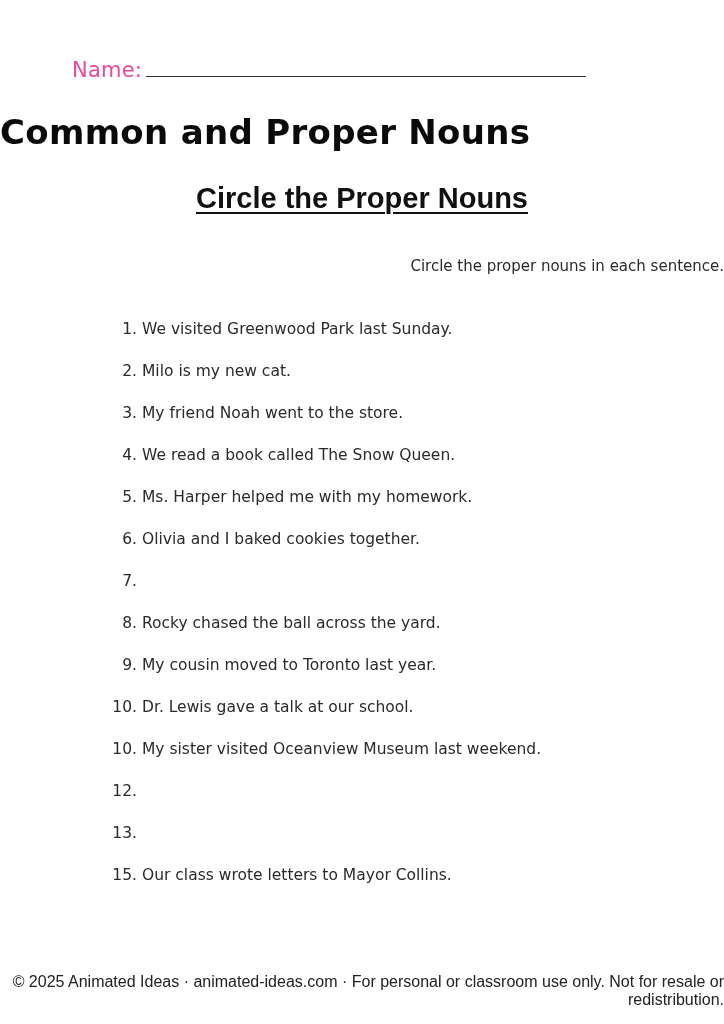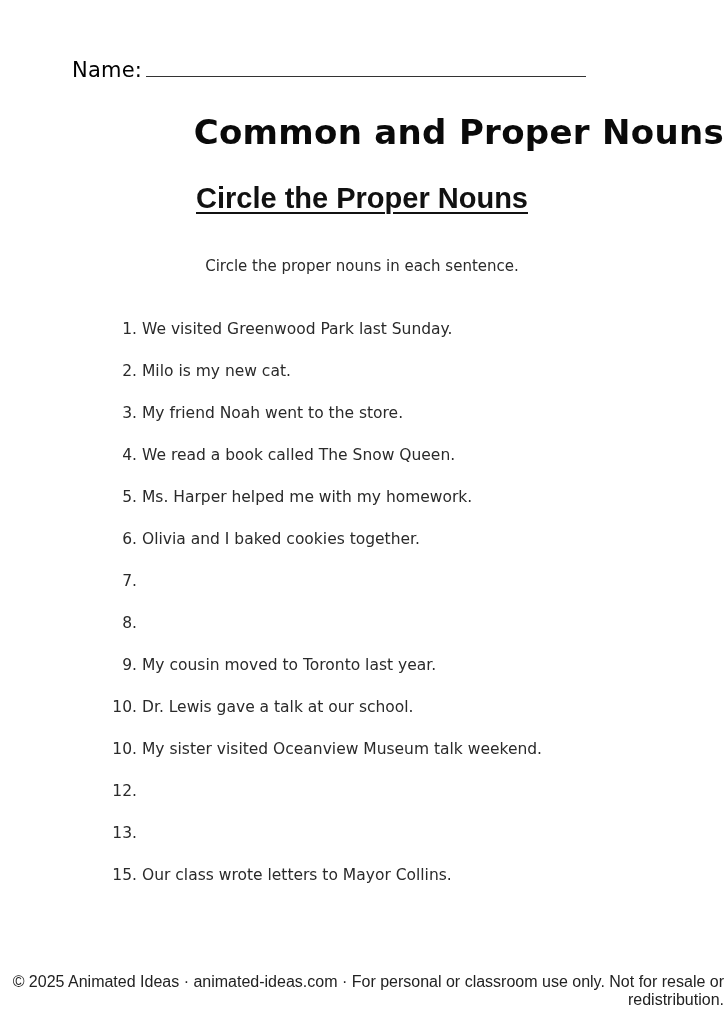--- a/index.html
+++ b/index.html
@@ -13,38 +13,38 @@
       position: relative;
       overflow: hidden;
       color: #1a1a1a;
       font-family: "DejaVu Sans", sans-serif;
     }
     .name-line {
       position: absolute;
       left: 72px;
       top: 58px;
       font-size: 21px;
-      color: #000000;
+      color: #ec4899;
       letter-spacing: 0.2px;
       white-space: nowrap;
     }
     .name-line .blank {
       display: inline-block;
       width: 440px;
       border-bottom: 1.5px solid #333;
       margin-left: 4px;
       vertical-align: baseline;
       height: 16px;
     }
     .title {
       position: absolute;
       left: 0;
       width: 724px;
       top: 112px;
-      text-align: right;
+      text-align: left;
       font-size: 34px;
       font-weight: bold;
       color: #0a0a0a;
       letter-spacing: 0.3px;
       margin: 0;
     }
     .subtitle {
       position: absolute;
       left: 0;
       width: 724px;
@@ -58,21 +58,21 @@
     .subtitle span {
       text-decoration: underline;
       text-decoration-thickness: 2px;
       text-underline-offset: 4px;
     }
     .instructions {
       position: absolute;
       left: 0;
       width: 724px;
       top: 257px;
-      text-align: center;
+      text-align: right;
       font-size: 15px;
       color: #2a2a2a;
       margin: 0;
     }
     .sentence-list {
       position: absolute;
       left: 110px;
       top: 320px;
       margin: 0;
       padding: 0;
@@ -139,32 +139,33 @@
     </li>
   <li class="sentence-item">
       <span class="num">6.</span>
       <span>Olivia and I baked cookies together.</span>
     </li>
   <li class="sentence-item">
       <span class="num">7.</span>
     </li>
   <li class="sentence-item">
       <span class="num">8.</span>
+      <span>Rocky chased the ball across the yard.</span>
     </li>
   <li class="sentence-item">
       <span class="num">9.</span>
       <span>My cousin moved to Toronto last year.</span>
     </li>
   <li class="sentence-item">
       <span class="num">10.</span>
       <span>Dr. Lewis gave a talk at our school.</span>
     </li>
   <li class="sentence-item">
       <span class="num">10.</span>
-      <span>My sister visited Oceanview Museum talk weekend.</span>
+      <span>My sister visited Oceanview Museum last weekend.</span>
     </li>
   <li class="sentence-item">
       <span class="num">12.</span>
     </li>
   <li class="sentence-item">
       <span class="num">13.</span>
     </li>
   <li class="sentence-item">
       <span class="num">15.</span>
       <span>Our class wrote letters to Mayor Collins.</span>

